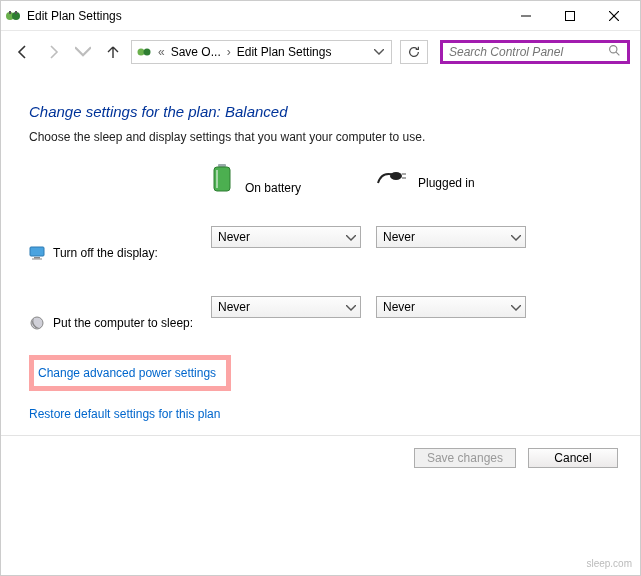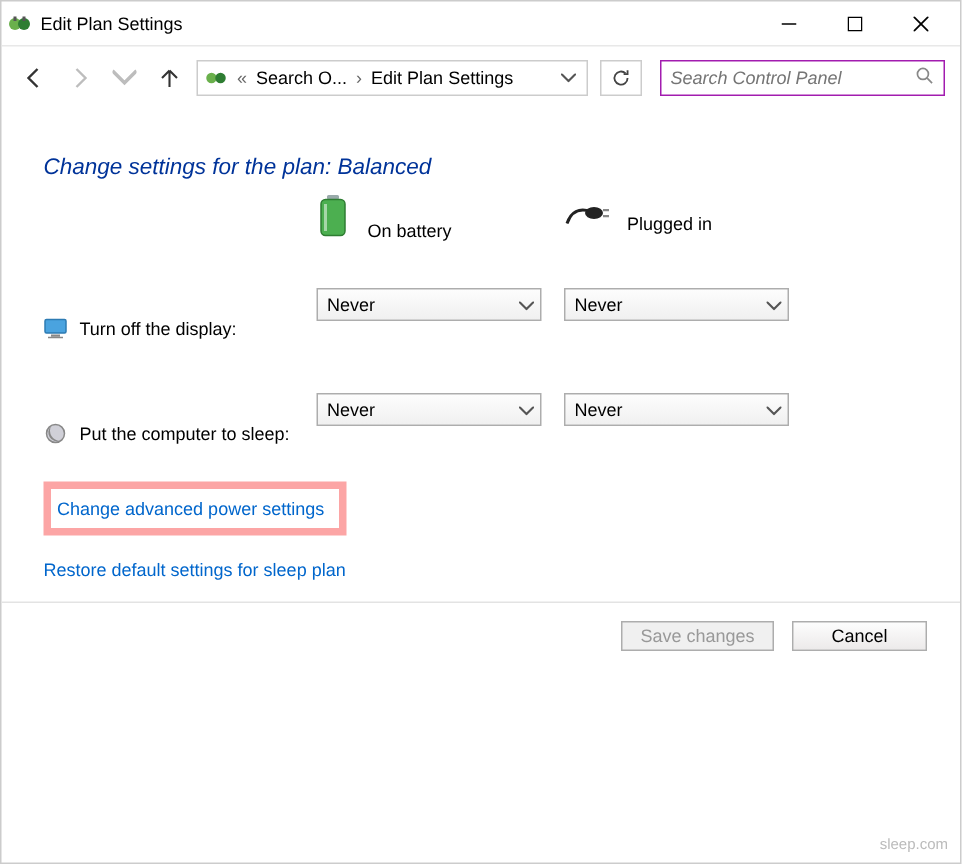--- a/index.html
+++ b/index.html
@@ -70,21 +70,21 @@
       margin-left: auto;
     }
     .refresh-box {
       width: 28px; height: 24px;
       border: 1px solid #ccc;
       display: flex; align-items: center; justify-content: center;
       margin-left: 2px;
     }
     .searchbox {
       width: 190px; height: 24px;
-      border: 1px solid #a21caf;
+      border: 3px solid #a21caf;
       display: flex; align-items: center;
       padding: 0 6px;
       margin-left: 6px;
     }
     .searchbox input {
       border: none; outline: none;
       width: 100%;
       font-size: 12px;
       font-style: italic;
       color: #888;
@@ -250,21 +250,21 @@
       </svg>
   </div>
   <div class="addressbar">
     <span class="small-icon">
       <svg viewBox="0 0 16 16">
           <circle cx="5" cy="8" r="3.5" fill="#6ab04c"></circle>
           <circle cx="11" cy="8" r="3.5" fill="#2e7d32"></circle>
         </svg>
     </span>
     <span class="crumb-sep">«</span>
-    <span class="crumb">Search O...</span>
+    <span class="crumb">Save O...</span>
     <span class="crumb-sep">›</span>
     <span class="crumb">Edit Plan Settings</span>
     <span class="crumb-chevron">
       <svg viewBox="0 0 10 6" width="10" height="6">
           <path d="M0 0 L5 5 L10 0" fill="none" stroke="#555" stroke-width="1.4"></path>
         </svg>
     </span>
   </div>
   <div class="refresh-box">
     <svg width="14" height="14" viewBox="0 0 16 16">
@@ -278,20 +278,21 @@
       <svg width="13" height="13" viewBox="0 0 16 16">
           <circle cx="6.5" cy="6.5" r="4.5" fill="none" stroke="#888" stroke-width="1.4"></circle>
           <line x1="10" y1="10" x2="14" y2="14" stroke="#888" stroke-width="1.4"></line>
         </svg>
     </span>
   </div>
 </div>
 
 <div class="content">
   <div class="page-title">Change settings for the plan: Balanced</div>
+  <div class="subtitle">Choose the sleep and display settings that you want your computer to use.</div>
 
   <div class="cols-header">
     <div class="spacer-label"></div>
     <div class="col">
       <span>
         <svg width="22" height="28" viewBox="0 0 22 28">
           <rect x="7" y="0" width="8" height="3" rx="1" fill="#9aa"></rect>
           <rect x="3" y="3" width="16" height="24" rx="3" fill="#4caf50" stroke="#2e7d32"></rect>
           <rect x="5" y="6" width="2" height="18" fill="rgba(255,255,255,0.5)"></rect>
         </svg>
@@ -366,21 +367,21 @@
           </svg>
       </span>
     </div>
   </div>
 
   <div class="links">
     <div class="link-advanced-wrap">
       <span class="link">Change advanced power settings</span>
     </div>
     <div>
-      <span class="link">Restore default settings for sleep plan</span>
+      <span class="link">Restore default settings for this plan</span>
     </div>
   </div>
 </div>
 
 <div class="footer">
   <div class="btn disabled">Save changes</div>
   <div class="btn">Cancel</div>
 </div>
 
 <div class="watermark">sleep.com</div>

